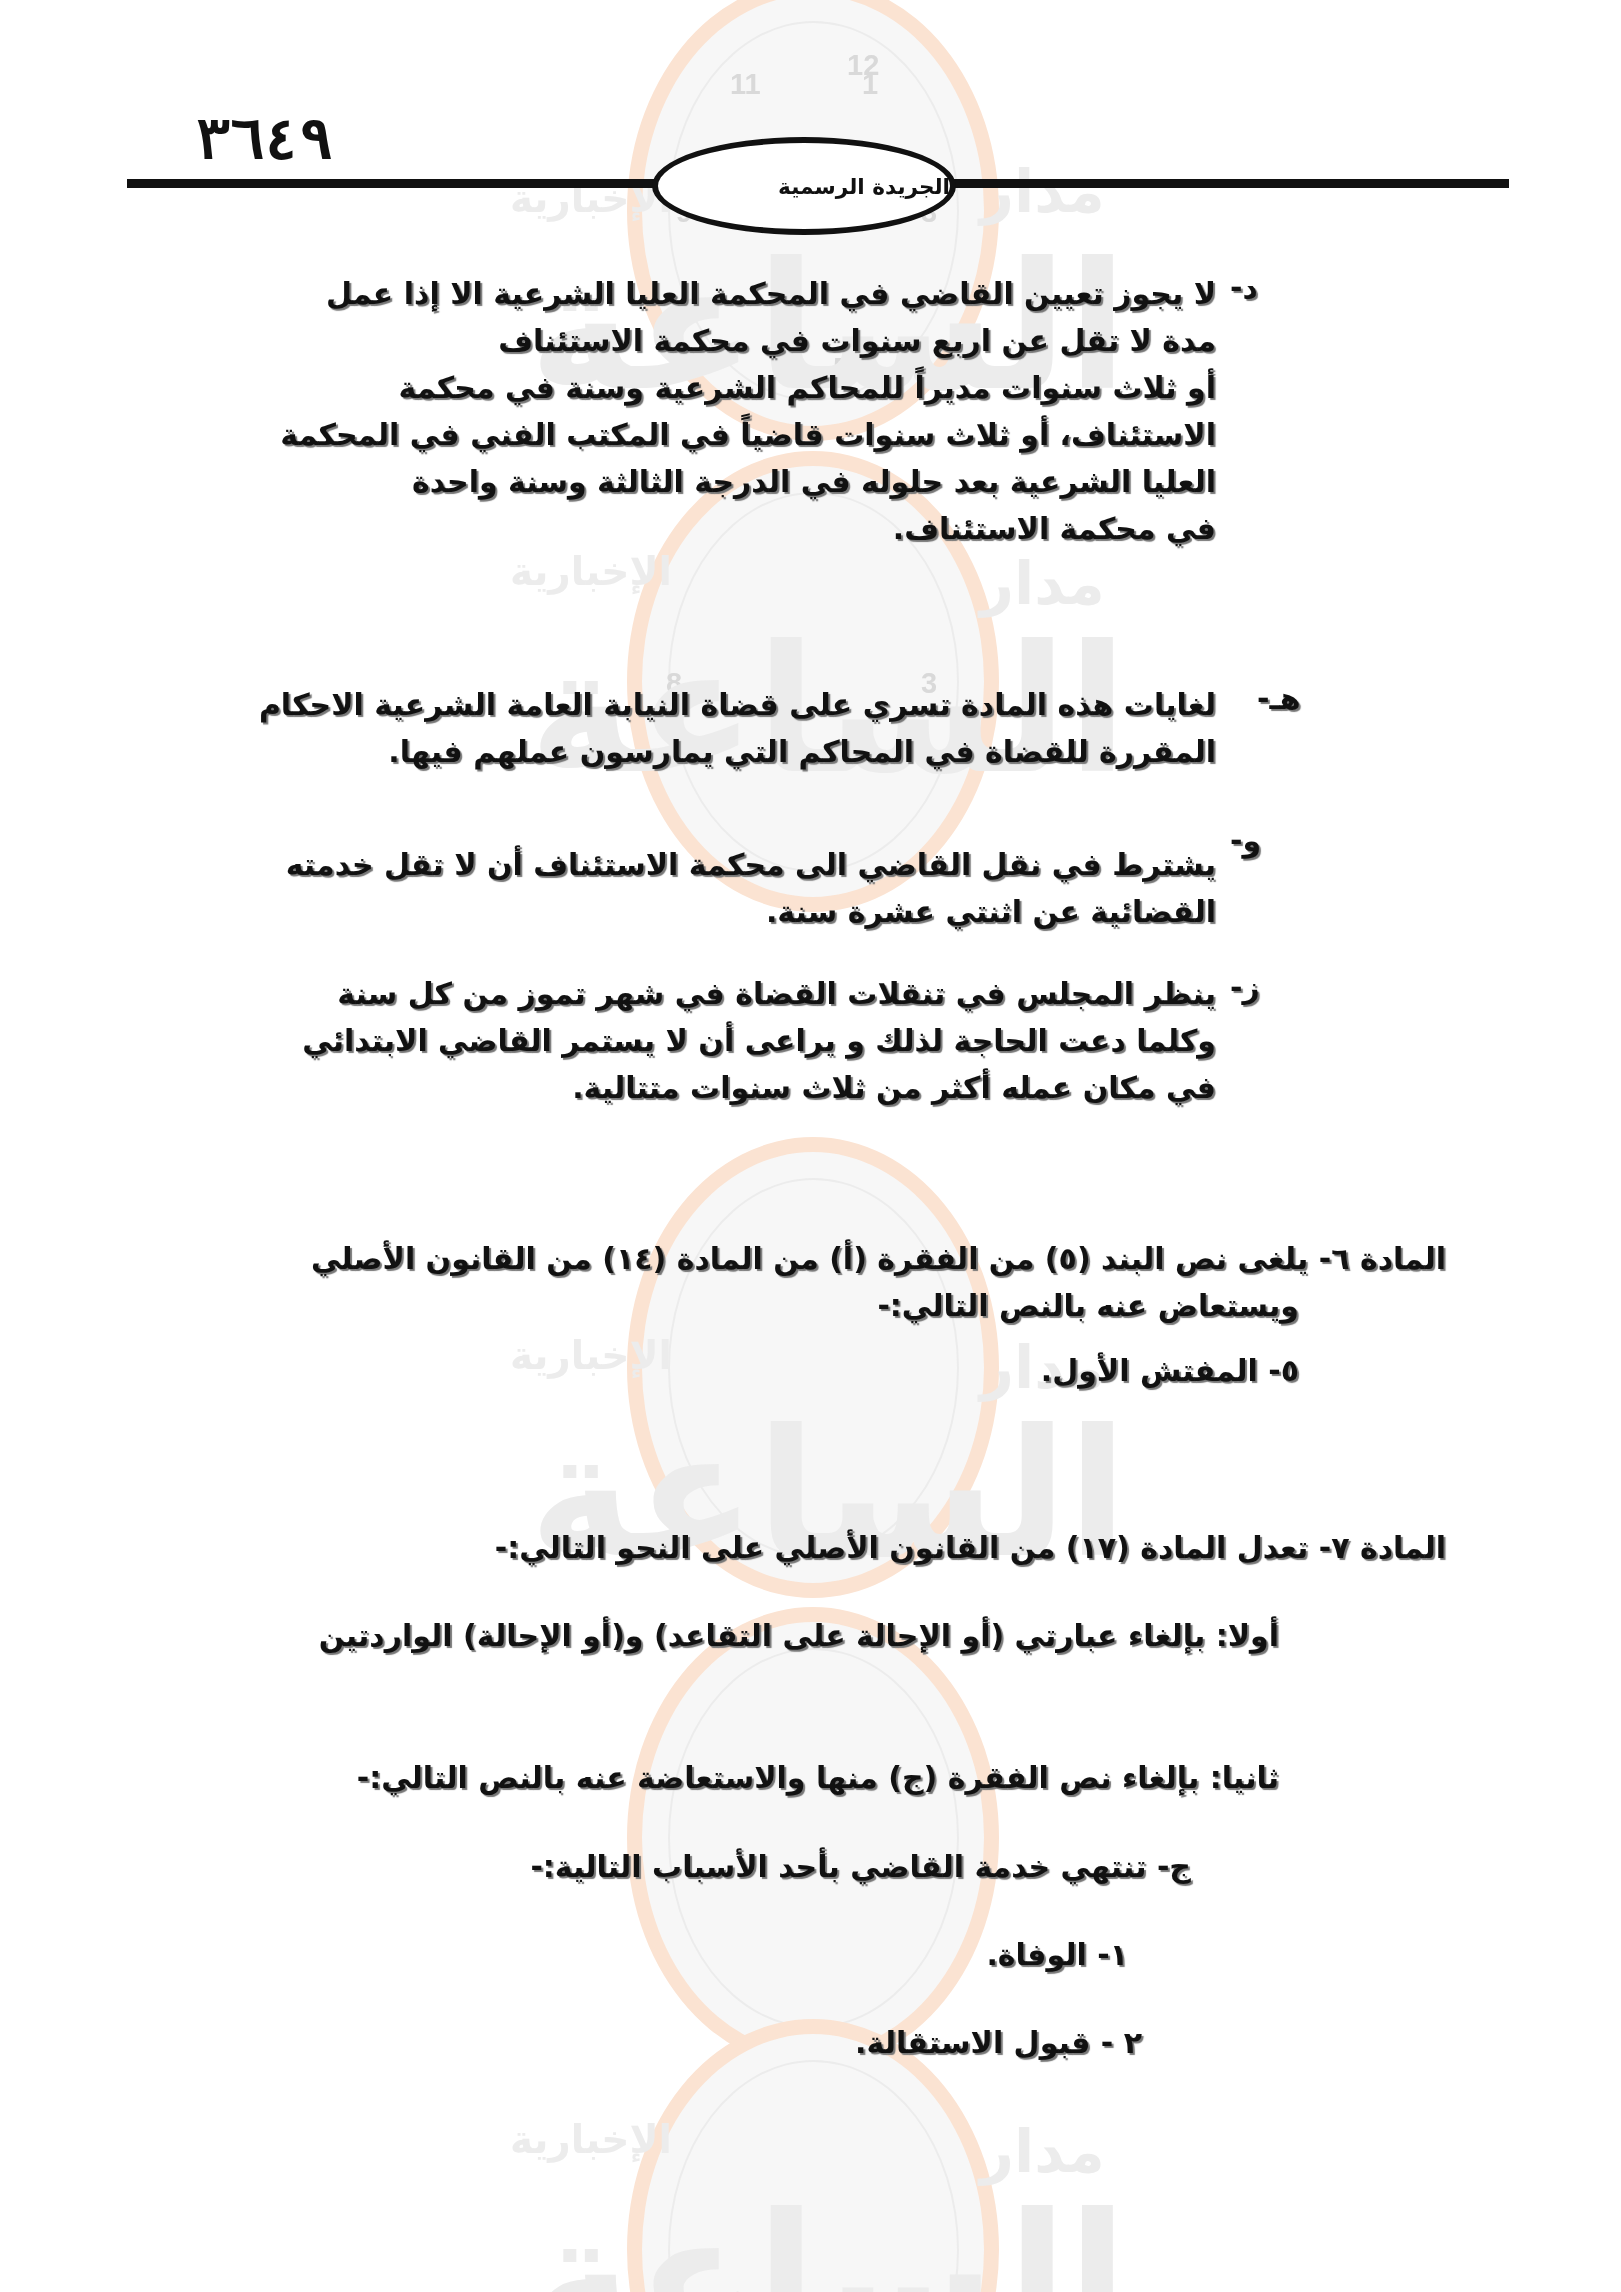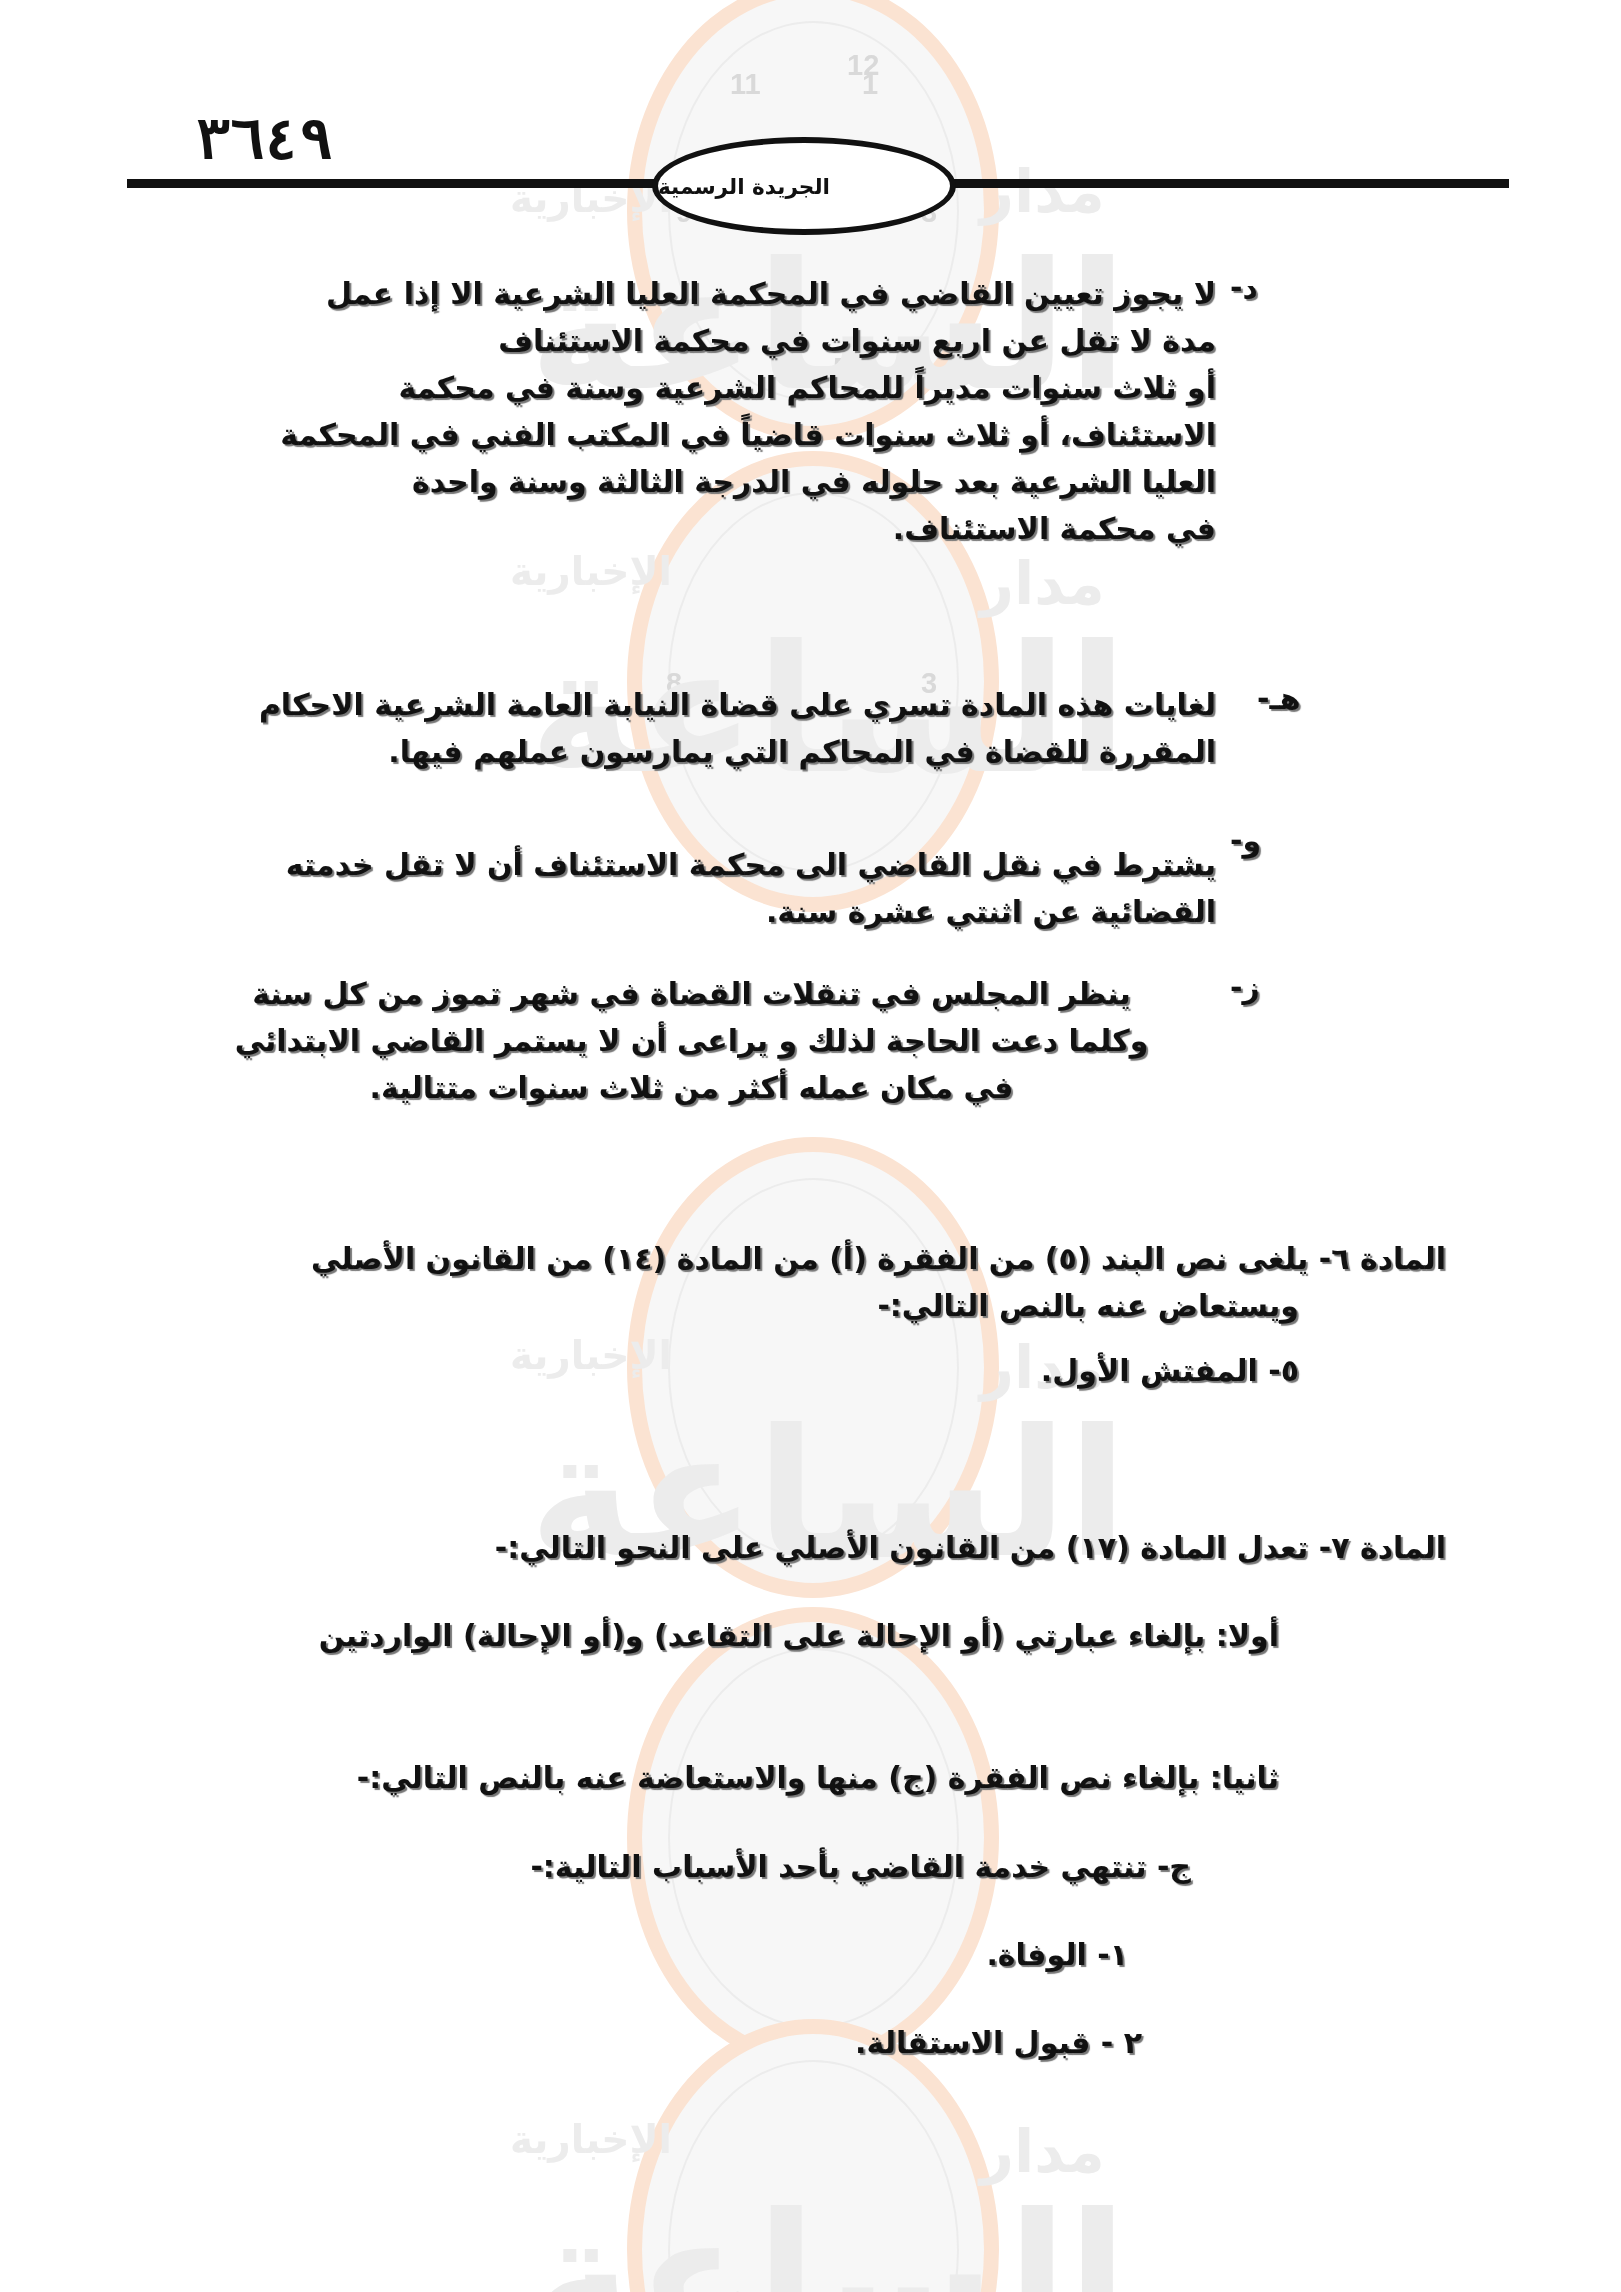--- a/index.html
+++ b/index.html
@@ -9,21 +9,21 @@
     
     .wm { position: absolute; pointer-events: none; }
     .wm-clock { width: 372px; height: 461px; border-radius: 50%; border: 15.7px solid #fbe3d2; background: #f7f7f7; box-sizing: border-box; }
     .wm-clock-inner { position: absolute; left: 25.5px; top: 25.5px; right: 25.5px; bottom: 25.5px; border-radius: 50%; border: 2.9px solid #ececec; }
     .wm-num { position: absolute; font-family: "Liberation Sans", sans-serif; color: #d9d9d9; font-size: 29px; font-weight: bold; }
     .wm-text { position: absolute; font-family: "DejaVu Sans", sans-serif; color: #ececec; font-weight: bold; direction: rtl; }
 
     
     .page-number { position: absolute; left: 196px; top: 106px; font-family: Liberation Mono, monospace; font-weight: bold; font-size: 57px; letter-spacing: 3.9px; color: #111; }
     .rule { position: absolute; left: 127px; top: 179px; width: 1382px; height: 8.8px; background: #111; }
-    .ellipse { position: absolute; left: 652px; top: 137px; width: 304px; height: 98px; border: 6.9px solid #111; border-radius: 50%; background: #fff; box-sizing: border-box; display: flex; align-items: center; justify-content: flex-start; }
+    .ellipse { position: absolute; left: 652px; top: 137px; width: 304px; height: 98px; border: 6.9px solid #111; border-radius: 50%; background: #fff; box-sizing: border-box; display: flex; align-items: center; justify-content: flex-end; }
     .ellipse span { font-family: "DejaVu Sans", sans-serif; font-weight: bold; font-size: 21.6px; color: #111; direction: rtl; }
 
     
     .text { position: absolute; direction: rtl; font-family: "DejaVu Sans", sans-serif; font-weight: bold; color: #111; font-size: 30px; line-height: 47px; text-shadow: 2px 2px 1px #777; }
     .item-letter { position: absolute; font-family: "DejaVu Sans", sans-serif; font-weight: bold; font-size: 30px; color: #111; direction: rtl; text-shadow: 2px 2px 1px #777; }
     .justify { text-align: justify; text-align-last: right; }
   </style>
 </head>
 <body>
 
@@ -100,21 +100,21 @@
     <div>المقررة للقضاة في المحاكم التي يمارسون عملهم فيها.</div>
   </div>
 
   <div class="item-letter" style="left:1230px; top:823px;">و-</div>
   <div class="text" style="left:167px; top:823px; width:1049px;margin-top:18px;">
     <div>يشترط في نقل القاضي الى محكمة الاستئناف أن لا تقل خدمته</div>
     <div>القضائية عن اثنتي عشرة سنة.</div>
   </div>
 
   <div class="item-letter" style="left:1230px; top:970px;">ز-</div>
-  <div class="text" style="left:167px; top:970px; width:1049px;text-align:center;">
+  <div class="text" style="left:167px; top:970px; width:1049px;">
     <div>ينظر المجلس في تنقلات القضاة في شهر تموز من كل سنة</div>
     <div>وكلما دعت الحاجة لذلك و يراعى أن لا يستمر القاضي الابتدائي</div>
     <div>في مكان عمله أكثر من ثلاث سنوات متتالية.</div>
   </div>
 
   <div class="text" style="left:162px; top:1235px; width:1284px;">
     <div>المادة ٦- يلغى نص البند (٥) من الفقرة (أ) من المادة (١٤) من القانون الأصلي</div>
     <div style="padding-right:147px;">ويستعاض عنه بالنص التالي:-</div>
     <div style="padding-right:147px; margin-top:17.6px;">٥- المفتش الأول.</div>
   </div>

